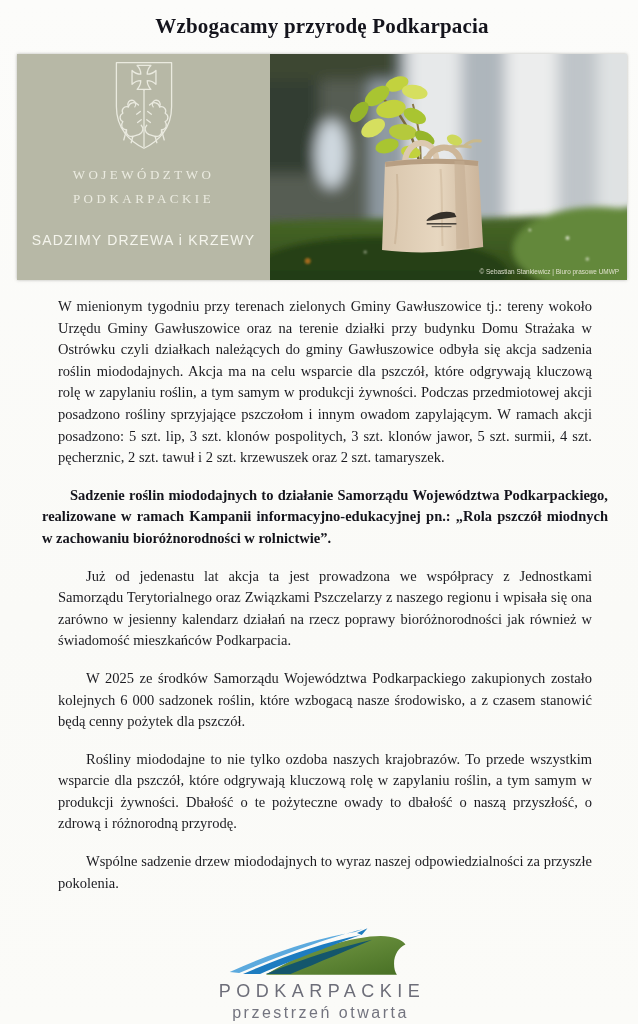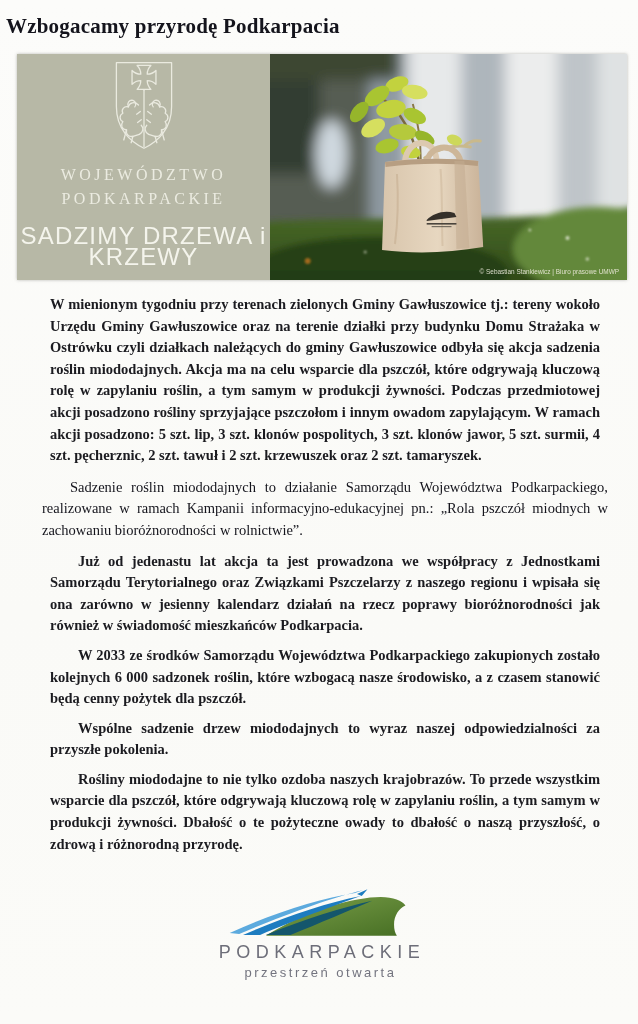--- a/index.html
+++ b/index.html
@@ -7,65 +7,65 @@
     width:638px; height:1024px;
     background:#fbfbf9;
     font-family:"Liberation Serif", serif;
     color:#1b1b20;
     overflow:hidden;
   }
   .page { width:638px; height:1024px; position:relative;
     background:linear-gradient(180deg,#fcfcfa 0%,#fafaf7 60%,#fbfbf8 100%); }
 
   .title {
-    font-size:21px; font-weight:bold;
+    text-align:center; font-size:21px; font-weight:bold;
     margin:0; padding-top:14px; color:#14141c; letter-spacing:.2px;padding-left:6px;
   }
 
   .banner {
     display:flex; margin:15px 11px 0 17px; height:226px;
     box-shadow:0 0 3px rgba(60,60,55,.35);
   }
   .banner-left {
     width:253px; flex:0 0 253px; background:#b7b8a6;
     display:flex; flex-direction:column; align-items:center;
     box-sizing:border-box; padding-top:5px;
   }
   .coa { width:96px; height:92px; }
   .region {
     margin-top:12px; text-align:center; color:#f0f0e6;
-    font-size:16px; letter-spacing:3.5px; line-height:24px; opacity:.92;
+    font-size:13px; letter-spacing:3.5px; line-height:24px; opacity:.92;
   }
   .campaign {
     margin-top:14px; text-align:center; color:#f7f7ef;
     font-family:"Liberation Sans", sans-serif;
-    font-size:24px; letter-spacing:1.2px; line-height:21px; font-weight:400; opacity:.96;
+    font-size:14px; letter-spacing:1.2px; line-height:30px; font-weight:400; opacity:.96;
   }
   .banner-photo { flex:1; position:relative; overflow:hidden; background:#b8bec3; }
   .banner-photo svg { width:100%; height:100%; display:block; }
 
   .article {
     margin:14px 30px 0 42px;
     font-size:14.5px; line-height:21.6px; text-align:justify;
   }
-  .article p { margin:8px;font-weight:bold; }
+  .article p { margin:16px; }
   .article p.indent { text-indent:28px; }
-  .article p.bold { font-weight:normal; margin:10px 0 9px; color:#14141c; }
+  .article p.bold { font-weight:bold; margin:10px 0 9px; color:#14141c; }
 
   .footer-logo {
     margin-top:34px; text-align:center;
     font-family:"Liberation Sans", sans-serif;
   }
   .footer-logo svg { width:190px; height:50px; display:block; margin:0 auto; }
   .logo-word {
     font-size:18px; letter-spacing:5.5px; color:#6d6e79;
     margin-top:3px; padding-left:6px;
   }
   .logo-tagline {
-    font-size:13px; letter-spacing:2.5px; color:#73747f;
+    font-size:16px; letter-spacing:2.5px; color:#73747f;
     margin-top:2px; padding-left:3px;
   }
 </style>
 </head>
 <body>
 
 <div class="page">
 
   <h1 class="title">Wzbogacamy przyrodę Podkarpacia</h1>
 
@@ -190,23 +190,23 @@
 
         <text x="352" y="220" text-anchor="end" font-size="6.5" fill="#eceadb" opacity="0.9" font-family="Liberation Sans, sans-serif">© Sebastian Stankiewicz | Biuro prasowe UMWP</text>
       </svg>
     </div>
   </div>
 
   <div class="article">
     <p>W mienionym tygodniu przy terenach zielonych Gminy Gawłuszowice tj.: tereny wokoło Urzędu Gminy Gawłuszowice oraz na terenie działki przy budynku Domu Strażaka w Ostrówku czyli działkach należących do gminy Gawłuszowice odbyła się akcja sadzenia roślin miododajnych. Akcja ma na celu wsparcie dla pszczół, które odgrywają kluczową rolę w zapylaniu roślin, a tym samym w produkcji żywności. Podczas przedmiotowej akcji posadzono rośliny sprzyjające pszczołom i innym owadom zapylającym. W ramach akcji posadzono: 5 szt. lip, 3 szt. klonów pospolitych, 3 szt. klonów jawor, 5 szt. surmii, 4 szt. pęcherznic, 2 szt. tawuł i 2 szt. krzewuszek oraz 2 szt. tamaryszek.</p>
     <p class="bold indent">Sadzenie roślin miododajnych  to działanie Samorządu Województwa Podkarpackiego, realizowane w ramach Kampanii informacyjno-edukacyjnej pn.:  „Rola pszczół miodnych w zachowaniu bioróżnorodności w rolnictwie”.</p>
     <p class="indent">Już od jedenastu lat akcja ta jest prowadzona we współpracy z Jednostkami Samorządu Terytorialnego oraz Związkami Pszczelarzy z naszego regionu i wpisała się ona zarówno w jesienny kalendarz działań na rzecz poprawy bioróżnorodności jak również w świadomość mieszkańców Podkarpacia.</p>
-    <p class="indent">W 2033 ze środków Samorządu Województwa Podkarpackiego zakupionych zostało kolejnych 6 000 sadzonek roślin, które wzbogacą nasze środowisko, a z czasem stanowić będą cenny pożytek dla pszczół.</p>
+    <p class="indent">W 2025 ze środków Samorządu Województwa Podkarpackiego zakupionych zostało kolejnych 6 000 sadzonek roślin, które wzbogacą nasze środowisko, a z czasem stanowić będą cenny pożytek dla pszczół.</p>
+    <p class="indent">Rośliny miododajne to nie tylko ozdoba naszych krajobrazów. To przede wszystkim wsparcie dla pszczół, które odgrywają kluczową rolę w zapylaniu roślin, a tym samym w produkcji żywności.  Dbałość o te pożyteczne owady to dbałość o naszą przyszłość, o zdrową i różnorodną przyrodę.</p>
     <p class="indent">Wspólne sadzenie drzew miododajnych to wyraz naszej odpowiedzialności za przyszłe pokolenia.</p>
-    <p class="indent">Rośliny miododajne to nie tylko ozdoba naszych krajobrazów. To przede wszystkim wsparcie dla pszczół, które odgrywają kluczową rolę w zapylaniu roślin, a tym samym w produkcji żywności.  Dbałość o te pożyteczne owady to dbałość o naszą przyszłość, o zdrową i różnorodną przyrodę.</p>
   </div>
 
   <div class="footer-logo">
     <svg viewBox="0 0 200 52">
       <defs>
         <linearGradient id="hillGrad" x1="0" y1="0" x2="1" y2="1">
           <stop offset="0" stop-color="#7ba04a"></stop>
             <stop offset="1" stop-color="#476f24"></stop>
         </linearGradient>
       </defs>

